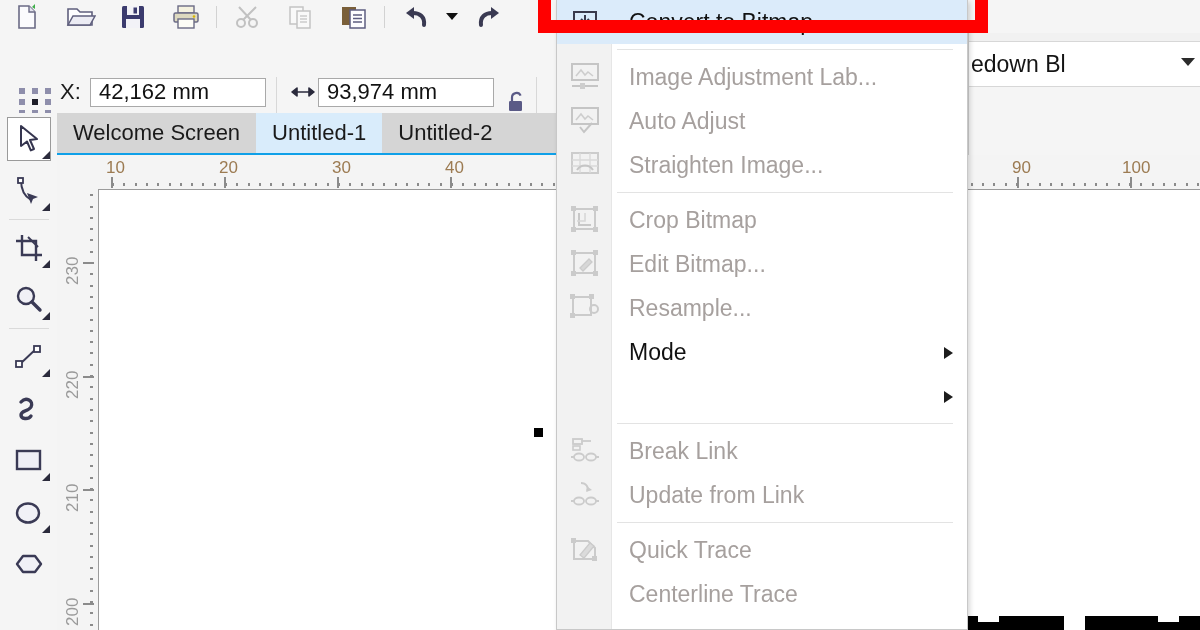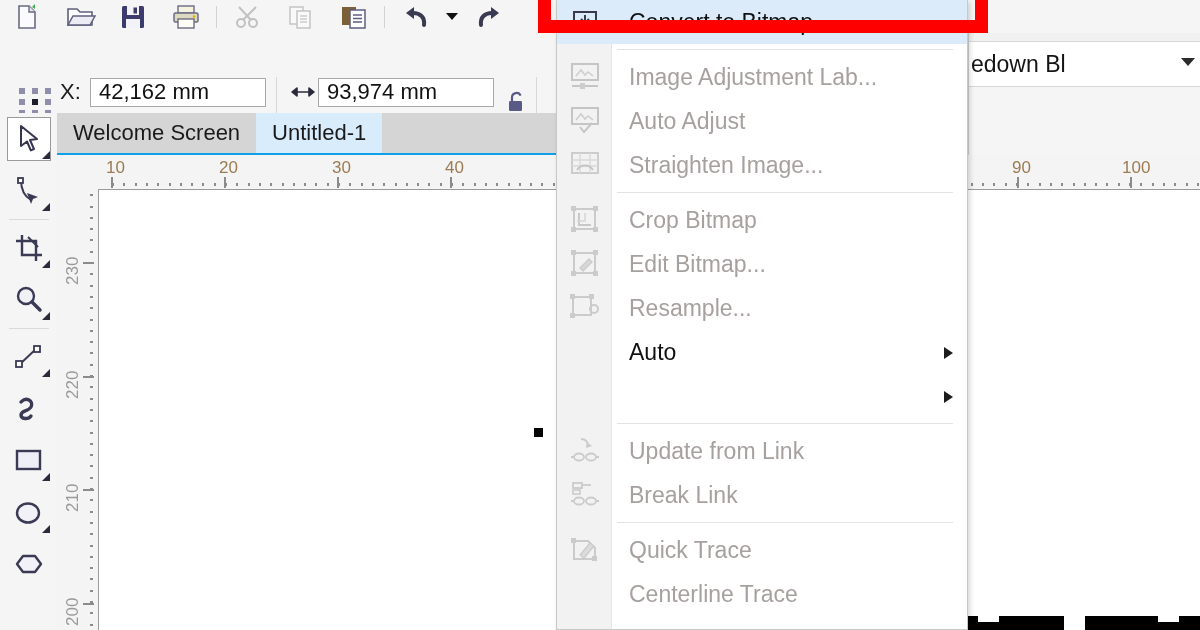--- a/index.html
+++ b/index.html
@@ -393,20 +393,21 @@
         <svg width="30" height="24" viewBox="0 0 30 24">
             <path d="M9 3h12l6 8-6 8H9l-6-8z" fill="#f1f1f7" stroke="#3a3a55" stroke-width="2.4" stroke-linejoin="round"></path>
           </svg>
       </span>
     </div>
   </div>
 
   <div class="tabs">
     <div class="tab">Welcome Screen</div>
     <div class="tab active">Untitled-1</div>
+    <div class="tab">Untitled-2</div>
   </div>
 
   <div class="ruler-corner">
     <svg width="30" height="28" viewBox="0 0 30 28">
         <path d="M5 4l8 8M13 4l-8 8" stroke="#1d1d1d" stroke-width="2"></path>
         <path d="M14 14l10 9-4 .5 1 3-2 .8-1.6-3-2.6 2.6z" fill="#1d1d1d"></path>
         <circle cx="22" cy="5" r="1.4" fill="#1d1d1d"></circle>
         <circle cx="26" cy="11" r="1.4" fill="#1d1d1d"></circle>
       </svg>
   </div>
@@ -557,58 +558,58 @@
               <rect x="2" y="1" width="5" height="5"></rect>
               <rect x="21" y="1" width="5" height="5"></rect>
               <rect x="2" y="20" width="5" height="5"></rect>
             </g>
           </svg>
       </span>
       <span class="mtext">Resample...</span>
     </div>
 
     <div class="mi">
-      <span class="mtext">Auto</span>
+      <span class="mtext">Mode</span>
       <i class="sub"></i>
     </div>
 
     <div class="mi">
       <i class="sub"></i>
     </div>
 
 
     <div class="msep"></div>
-
-    <div class="mi disabled">
-      <span class="micon">
-        <svg width="34" height="30" viewBox="0 0 34 30" opacity=".5">
-            <path d="M13 3c5 0 8 4 6 8" fill="none" stroke="#a5a5a5" stroke-width="2"></path>
-            <path d="M18 12l2-5 4 3z" fill="#a5a5a5"></path>
-            <ellipse cx="11" cy="21" rx="5" ry="3.5" fill="none" stroke="#a5a5a5" stroke-width="1.8"></ellipse>
-            <ellipse cx="23" cy="21" rx="5" ry="3.5" fill="none" stroke="#a5a5a5" stroke-width="1.8"></ellipse>
-            <path d="M3 21h3M28 21h3" stroke="#a5a5a5" stroke-width="1.8"></path>
-          </svg>
-      </span>
-      <span class="mtext">Update from Link</span>
-    </div>
 
     <div class="mi disabled">
       <span class="micon">
         <svg width="34" height="30" viewBox="0 0 34 30" opacity=".5">
             <rect x="5" y="3" width="9" height="5" fill="none" stroke="#a5a5a5" stroke-width="1.8"></rect>
             <path d="M14 5h9" stroke="#a5a5a5" stroke-width="1.8"></path>
             <rect x="5" y="10" width="7" height="4" fill="none" stroke="#a5a5a5" stroke-width="1.6"></rect>
             <ellipse cx="11" cy="21" rx="5" ry="3.5" fill="none" stroke="#a5a5a5" stroke-width="1.8"></ellipse>
             <ellipse cx="23" cy="21" rx="5" ry="3.5" fill="none" stroke="#a5a5a5" stroke-width="1.8"></ellipse>
             <path d="M3 21h3M28 21h3" stroke="#a5a5a5" stroke-width="1.8"></path>
           </svg>
       </span>
       <span class="mtext">Break Link</span>
     </div>
 
+    <div class="mi disabled">
+      <span class="micon">
+        <svg width="34" height="30" viewBox="0 0 34 30" opacity=".5">
+            <path d="M13 3c5 0 8 4 6 8" fill="none" stroke="#a5a5a5" stroke-width="2"></path>
+            <path d="M18 12l2-5 4 3z" fill="#a5a5a5"></path>
+            <ellipse cx="11" cy="21" rx="5" ry="3.5" fill="none" stroke="#a5a5a5" stroke-width="1.8"></ellipse>
+            <ellipse cx="23" cy="21" rx="5" ry="3.5" fill="none" stroke="#a5a5a5" stroke-width="1.8"></ellipse>
+            <path d="M3 21h3M28 21h3" stroke="#a5a5a5" stroke-width="1.8"></path>
+          </svg>
+      </span>
+      <span class="mtext">Update from Link</span>
+    </div>
+
     <div class="msep"></div>
 
     <div class="mi disabled">
       <span class="micon">
         <svg width="34" height="30" viewBox="0 0 34 30" opacity=".5">
             <path d="M6 24V6h14l7 7v11z" fill="none" stroke="#a5a5a5" stroke-width="2"></path>
             <path d="M12 20l10-12 4 3-10 12z" fill="#c6c6c6" stroke="#a5a5a5" stroke-width="1.3"></path>
             <g fill="#a5a5a5">
               <rect x="3" y="3" width="5" height="5"></rect>
               <rect x="24" y="21" width="5" height="5"></rect>

